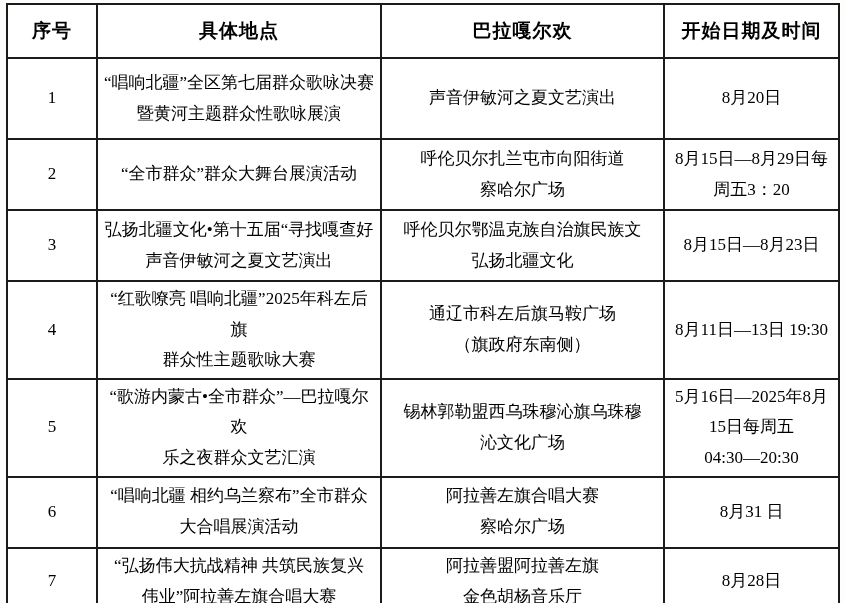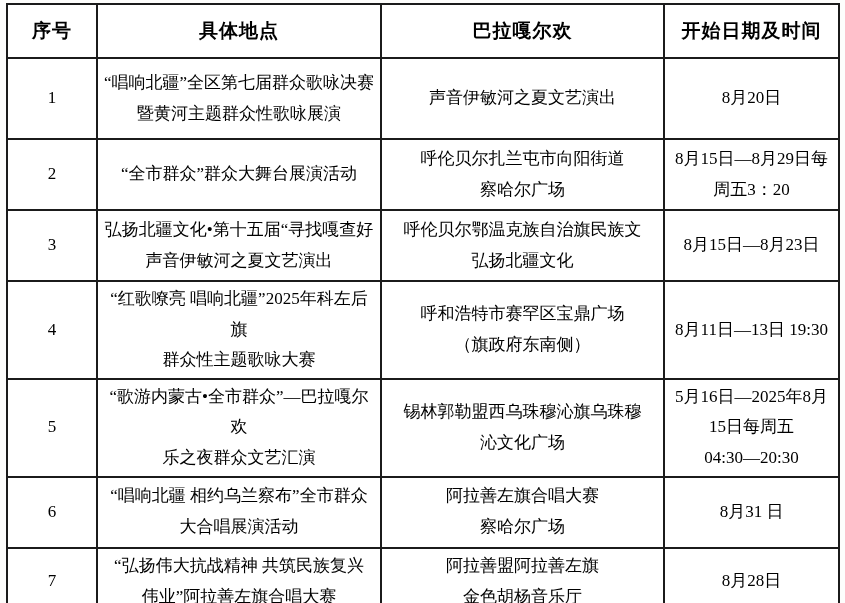--- a/index.html
+++ b/index.html
@@ -101,21 +101,21 @@
         <td class="cell-name">弘扬北疆文化•第十五届“寻找嘎查好
 声音伊敏河之夏文艺演出</td>
         <td class="cell-loc">呼伦贝尔鄂温克族自治旗民族文
 弘扬北疆文化</td>
         <td class="cell-date">8月15日—8月23日</td>
       </tr>
       <tr class="r-mid">
         <td class="cell-num">4</td>
         <td class="cell-name">“红歌嘹亮 唱响北疆”2025年科左后旗
 群众性主题歌咏大赛</td>
-        <td class="cell-loc">呼和浩特市赛罕区宝鼎广场
+        <td class="cell-loc">通辽市科左后旗马鞍广场
 （旗政府东南侧）</td>
         <td class="cell-date">8月11日—13日 19:30</td>
       </tr>
       <tr class="r-tall">
         <td class="cell-num">5</td>
         <td class="cell-name">“歌游内蒙古•全市群众”—巴拉嘎尔欢
 乐之夜群众文艺汇演</td>
         <td class="cell-loc">锡林郭勒盟西乌珠穆沁旗乌珠穆
 沁文化广场</td>
         <td class="cell-date">5月16日—2025年8月

